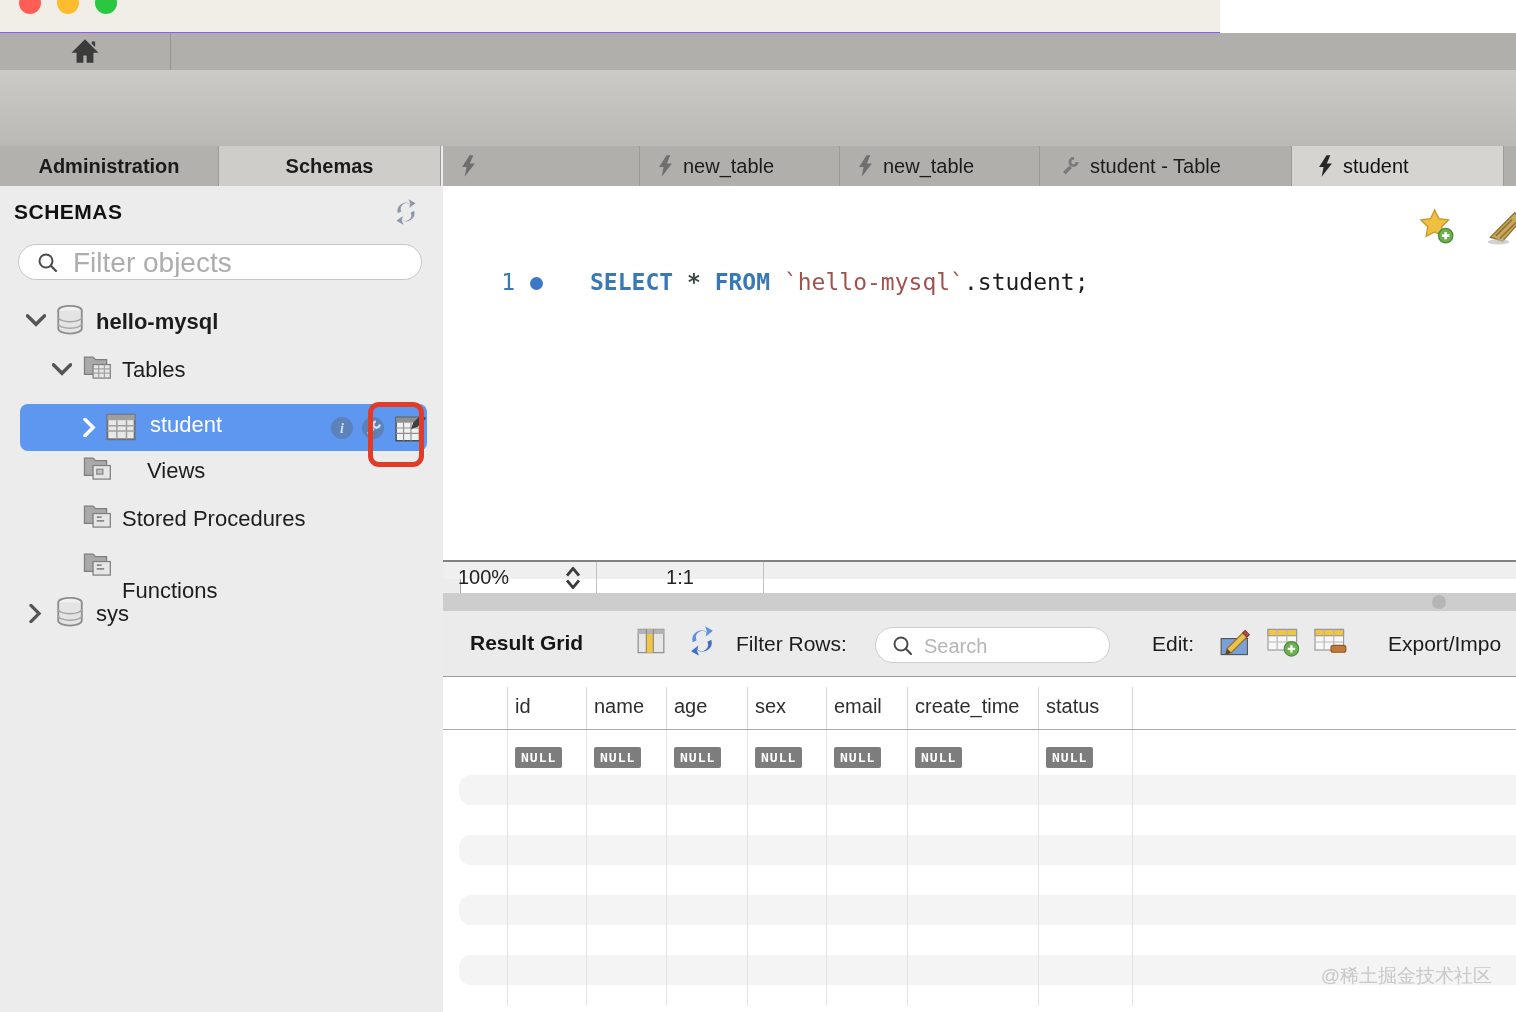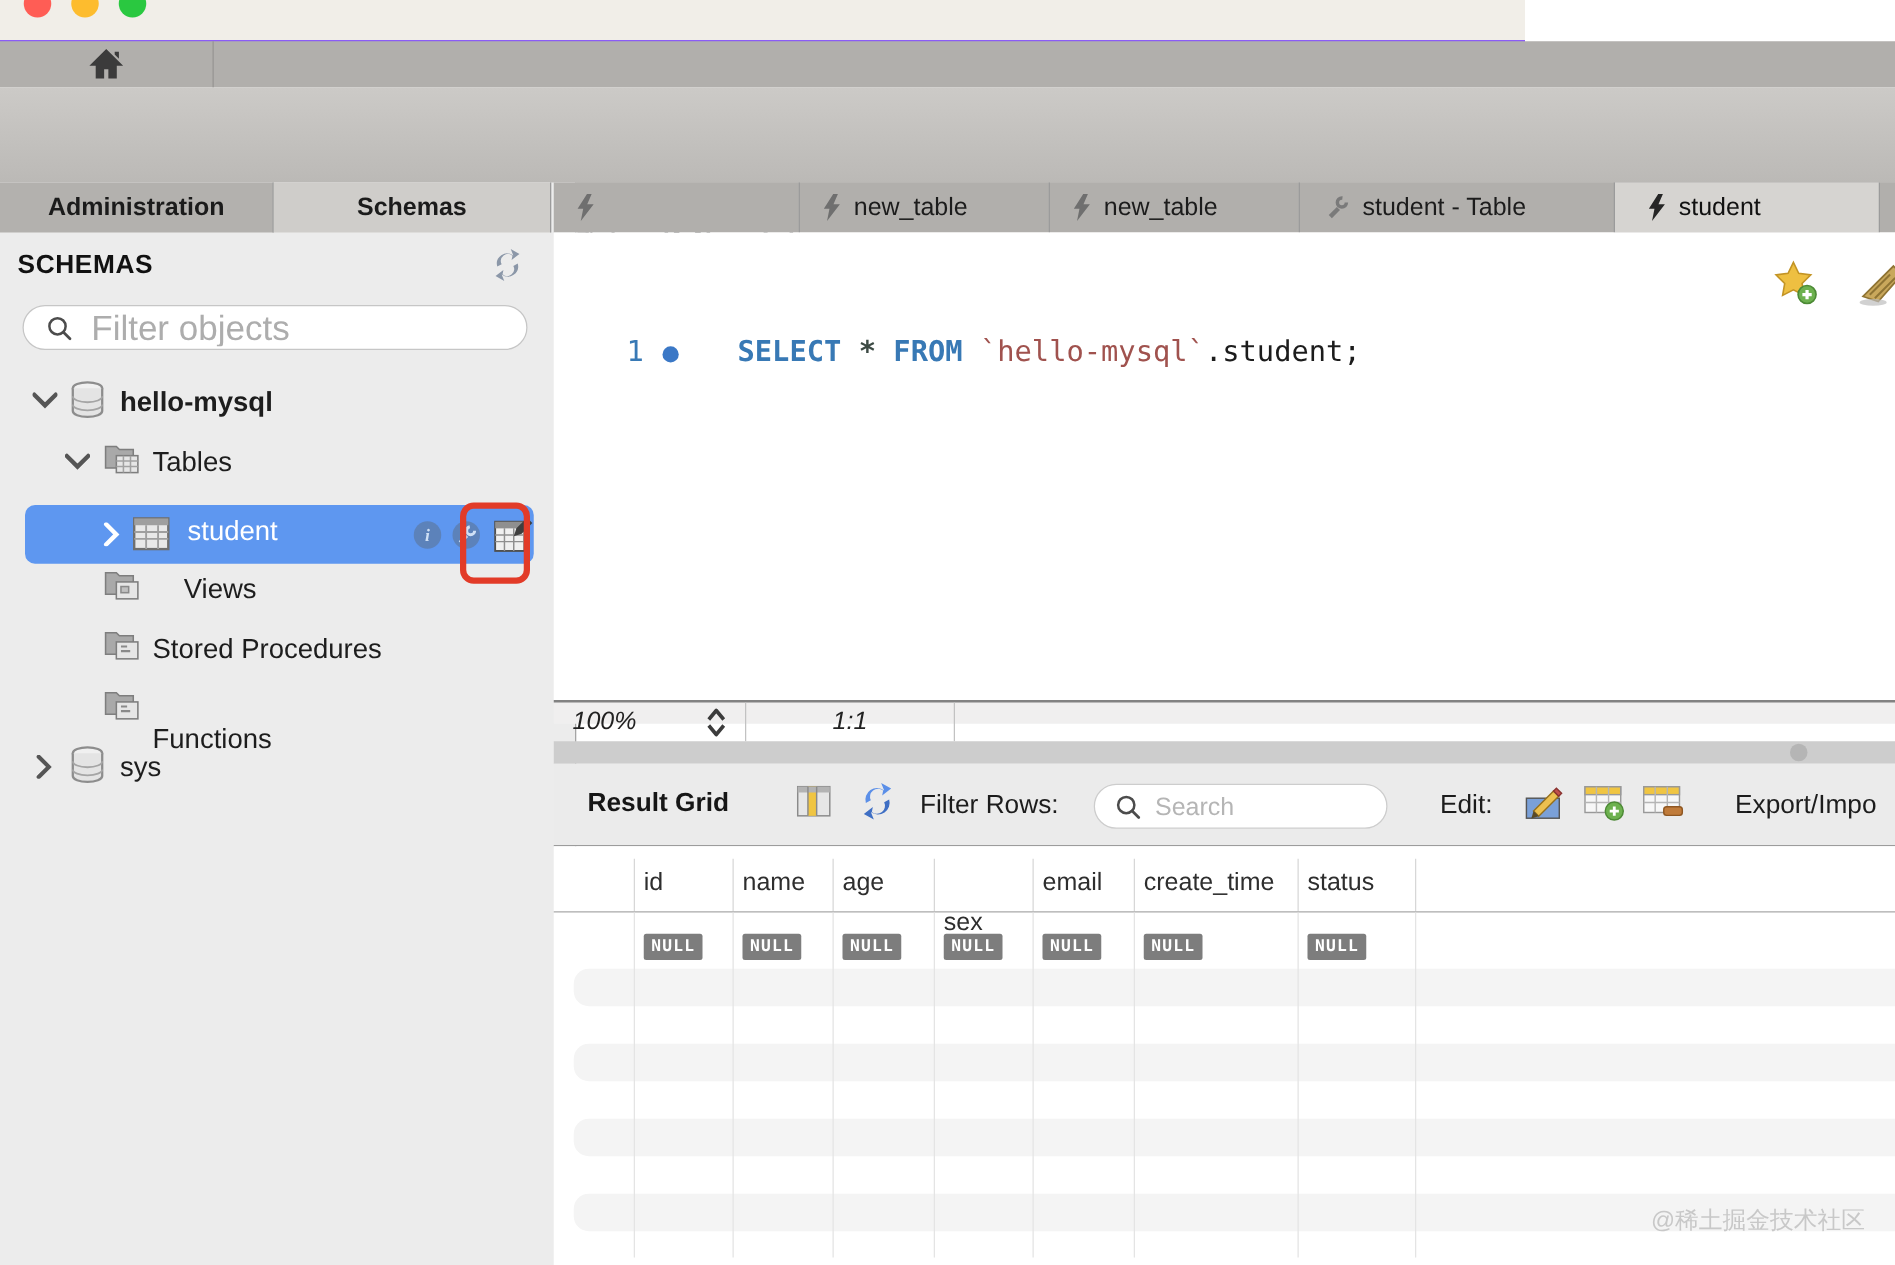--- a/index.html
+++ b/index.html
@@ -38,21 +38,21 @@
   .limit-step{position:absolute;right:4px;top:4px;width:26px;height:27px;background:#3b82f7;border-radius:6px;}
   
   .editor{left:443px;top:264px;width:1073px;height:296px;background:#fff;font-family:"DejaVu Sans Mono","Liberation Mono",monospace;font-size:23px;}
   .lnum{position:absolute;left:48px;top:5px;width:24px;text-align:right;color:#3879b5;}
   .bpdot{position:absolute;left:87px;top:13px;width:13px;height:13px;border-radius:50%;background:#3b78c6;}
   .code{position:absolute;left:147px;top:5px;white-space:pre;color:#1c1c1c;}
   .kw{color:#3879b5;font-weight:bold;}
   .op{color:#3c4a44;font-weight:bold;}
   .lit{color:#a0524e;}
   
-  .ed-status{left:443px;top:560px;width:1073px;height:19px;background:#f0efef;border-top:2px solid #828282;box-sizing:border-box;font-size:20px;color:#222;font-style:italic;}
+  .ed-status{left:443px;top:560px;width:1073px;height:19px;background:#f0efef;border-top:2px solid #828282;box-sizing:border-box;font-size:20px;color:#222;}
   .st-cell{position:absolute;top:0;height:31px;border-right:1px solid #c2c2c2;display:flex;align-items:center;}
   
   .splitter{left:443px;top:593px;width:1073px;height:18px;background:#cdcdcd;}
   .split-dot{position:absolute;left:989px;top:2px;width:14px;height:14px;border-radius:50%;background:#b5b5b5;}
   
   .res-toolbar{left:443px;top:611px;width:1112px;height:66px;background:#ebebeb;border-bottom:1px solid #9c9c9c;box-sizing:border-box;}
   .res-title{position:absolute;left:27px;top:20px;font-size:21px;font-weight:bold;color:#161616;}
   .res-label{position:absolute;top:21px;font-size:21px;color:#1c1c1c;}
   .search-pill{position:absolute;left:432px;top:16px;width:235px;height:36px;background:#fff;border:1px solid #cdcdcd;border-radius:18px;box-sizing:border-box;}
   .search-pill input{position:absolute;left:46px;top:4px;width:176px;height:26px;border:none;outline:none;font-size:20px;background:transparent;color:#333;font-family:"Liberation Sans",sans-serif;}
@@ -529,21 +529,21 @@
   <div class="abs grid">
 
     <div class="stripe" style="top:98px;"></div>
     <div class="stripe" style="top:158px;"></div>
     <div class="stripe" style="top:218px;"></div>
     <div class="stripe" style="top:278px;"></div>
 
     <div class="col-h" style="left:72px;">id</div>
     <div class="col-h" style="left:151px;">name</div>
     <div class="col-h" style="left:231px;">age</div>
-    <div class="col-h" style="left:312px;margin-top:32px;">sex</div>
+    <div class="col-h" style="left:312px;">sex</div>
     <div class="col-h" style="left:391px;">email</div>
     <div class="col-h" style="left:472px;">create_time</div>
     <div class="col-h" style="left:603px;">status</div>
 
     <div class="hline" style="left:64px;"></div>
     <div class="hline" style="left:143px;"></div>
     <div class="hline" style="left:223px;"></div>
     <div class="hline" style="left:304px;"></div>
     <div class="hline" style="left:383px;"></div>
     <div class="hline" style="left:464px;"></div>

